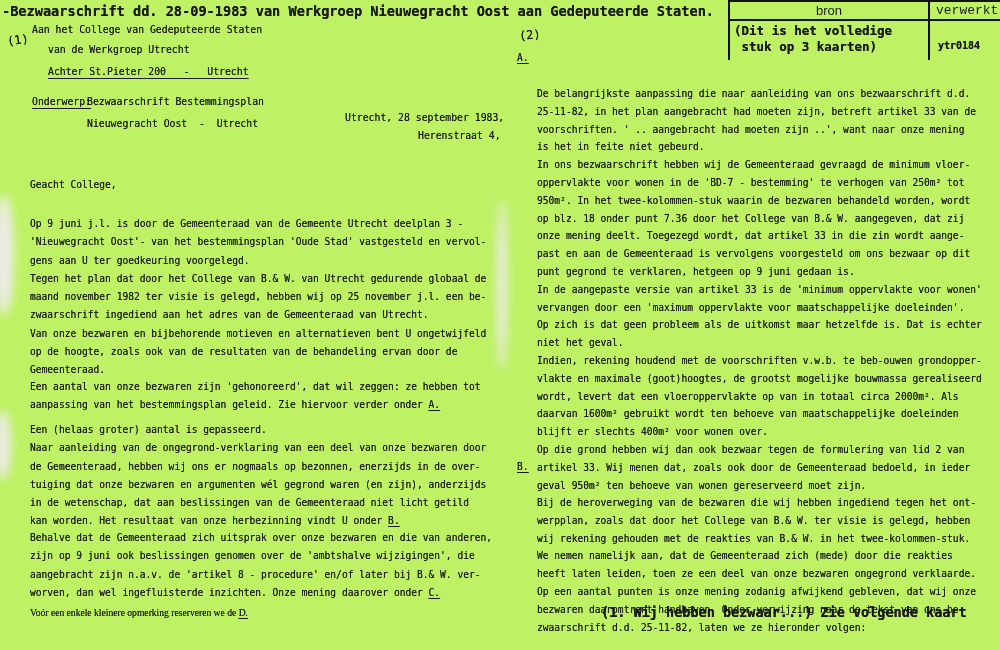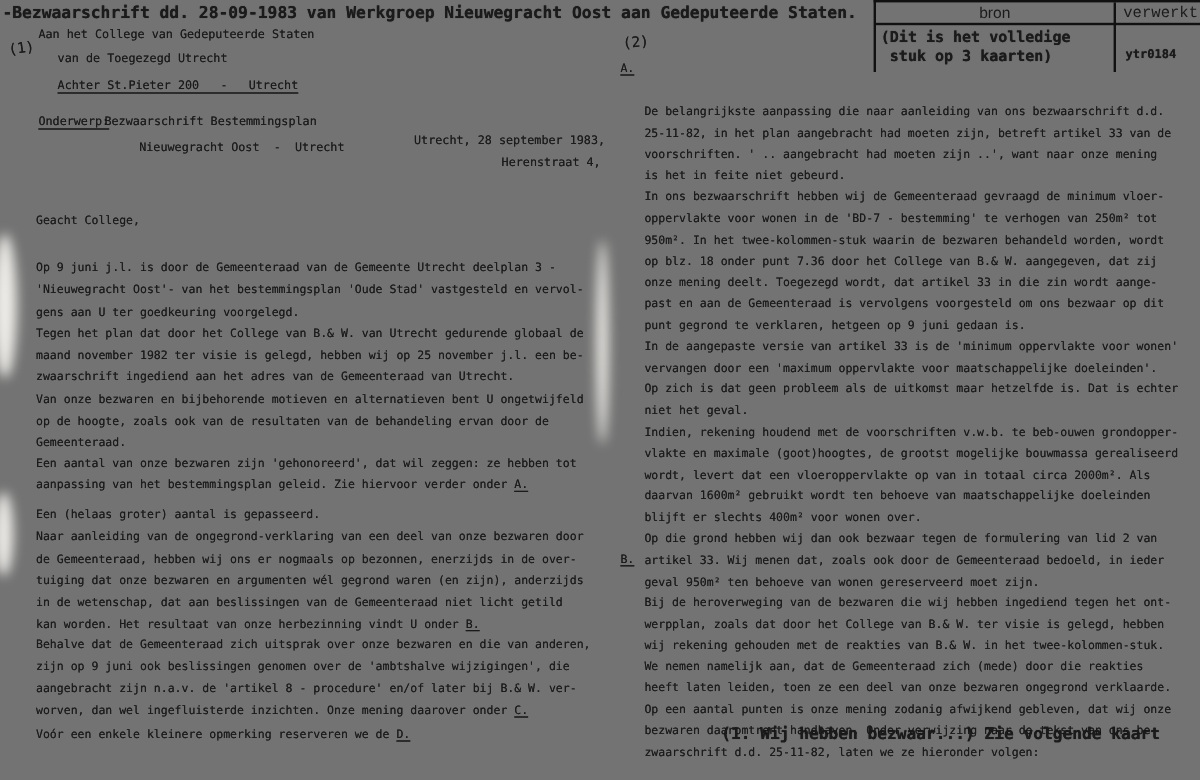--- a/index.html
+++ b/index.html
@@ -1,17 +1,17 @@
 <!DOCTYPE html>
 <html><head>
 <meta charset="utf-8">
 <style>
   html,body{margin:0;padding:0;background:#888;}
   .sheet{
-    position:relative;width:1000px;height:650px;background:#737373;
+    position:relative;width:1000px;height:650px;background:#bef264;
     font-family:"DejaVu Sans Mono",monospace;color:#1b1b1b;overflow:hidden;
   }
   .t{position:absolute;white-space:pre;}
   .body-text{font-size:9.6px;text-shadow:0 0 .5px rgba(20,20,20,.75);}
   .line{white-space:pre;}
   .p1lines .line{line-height:18.3px;}
   .p2lines .line{line-height:17.8px;}
   .u{text-decoration:underline;text-underline-offset:2px;}
   .doc-title{
     left:2px;top:3px;font-size:13.6px;font-weight:bold;letter-spacing:0;
@@ -53,37 +53,37 @@
     <div class="reg-hline"></div>
     <div class="reg-h1">bron</div>
     <div class="reg-h2">verwerkt</div>
     <div class="reg-note"><span>(Dit is het volledige</span><br><span> stuk op 3 kaarten)</span></div>
     <div class="reg-code">ytr0184</div>
   </div>
 
   <div class="t pgmark" style="left:7px;top:33px;transform:rotate(-8deg);">(1)</div>
 
   <div class="t addr" style="left:32px;top:24px;">Aan het College van Gedeputeerde Staten</div>
-  <div class="t addr" style="left:48px;top:44px;">van de Toegezegd Utrecht</div>
+  <div class="t addr" style="left:48px;top:44px;">van de Werkgroep Utrecht</div>
   <div class="t addr ul-line" style="left:48px;top:66px;padding-bottom:1px;">Achter St.Pieter 200   -   Utrecht</div>
 
   <div class="t addr ul-line" style="left:32px;top:96px;">Onderwerp:</div>
   <div class="t addr" style="left:87px;top:96px;">Bezwaarschrift Bestemmingsplan</div>
-  <div class="t addr" style="left:87px;top:118px;margin-left:29px;">Nieuwegracht Oost  -  Utrecht</div>
+  <div class="t addr" style="left:87px;top:118px;">Nieuwegracht Oost  -  Utrecht</div>
 
   <div class="t addr" style="left:345px;top:112px;">Utrecht, 28 september 1983,</div>
   <div class="t addr" style="left:398px;top:130px;padding-left:20px;">Herenstraat 4,</div>
 
   <div class="t body-text" style="left:30px;top:179px;">Geacht College,</div>
 
   <div class="t body-text p1lines" style="left:30px;top:215px;"><div class="line">Op 9 juni j.l. is door de Gemeenteraad van de Gemeente Utrecht deelplan 3 -</div><div class="line">'Nieuwegracht Oost'- van het bestemmingsplan 'Oude Stad' vastgesteld en vervol-</div><div class="line">gens aan U ter goedkeuring voorgelegd.</div><div class="line">Tegen het plan dat door het College van B.&amp; W. van Utrecht gedurende globaal de</div><div class="line">maand november 1982 ter visie is gelegd, hebben wij op 25 november j.l. een be-</div><div class="line">zwaarschrift ingediend aan het adres van de Gemeenteraad van Utrecht.</div><div class="line">Van onze bezwaren en bijbehorende motieven en alternatieven bent U ongetwijfeld</div><div class="line">op de hoogte, zoals ook van de resultaten van de behandeling ervan door de</div><div class="line">Gemeenteraad.</div></div>
   <div class="t body-text p1lines" style="left:30px;top:378px;"><div class="line">Een aantal van onze bezwaren zijn 'gehonoreerd', dat wil zeggen: ze hebben tot</div><div class="line">aanpassing van het bestemmingsplan geleid. Zie hiervoor verder onder <span class="u">A.</span></div></div>
   <div class="t body-text p1lines" style="left:30px;top:421px;"><div class="line">Een (helaas groter) aantal is gepasseerd.</div><div class="line">Naar aanleiding van de ongegrond-verklaring van een deel van onze bezwaren door</div><div class="line">de Gemeenteraad, hebben wij ons er nogmaals op bezonnen, enerzijds in de over-</div><div class="line">tuiging dat onze bezwaren en argumenten wél gegrond waren (en zijn), anderzijds</div><div class="line">in de wetenschap, dat aan beslissingen van de Gemeenteraad niet licht getild</div><div class="line">kan worden. Het resultaat van onze herbezinning vindt U onder <span class="u">B.</span></div></div>
   <div class="t body-text p1lines" style="left:30px;top:529px;"><div class="line">Behalve dat de Gemeenteraad zich uitsprak over onze bezwaren en die van anderen,</div><div class="line">zijn op 9 juni ook beslissingen genomen over de 'ambtshalve wijzigingen', die</div><div class="line">aangebracht zijn n.a.v. de 'artikel 8 - procedure' en/of later bij B.&amp; W. ver-</div><div class="line">worven, dan wel ingefluisterde inzichten. Onze mening daarover onder <span class="u">C.</span></div></div>
-  <div class="t body-text p1lines" style="left:30px;top:604px;"><div class="line">Voór een enkele kleinere opmerking reserveren we de <span class="u">D.</span></div></div>
+  <div class="t body-text p1lines" style="left:30px;top:604px;font-family:Liberation Serif, serif;"><div class="line">Voór een enkele kleinere opmerking reserveren we de <span class="u">D.</span></div></div>
 
   <div class="t pgmark" style="left:519px;top:28px;transform:rotate(-5deg);">(2)</div>
 
   <div class="t body-text" style="left:517px;top:52px;width:470px;">
     <span class="u sec-label">A.</span>
     <div class="p2lines" style="margin-left:20px;"><div class="line">De belangrijkste aanpassing die naar aanleiding van ons bezwaarschrift d.d.</div><div class="line">25-11-82, in het plan aangebracht had moeten zijn, betreft artikel 33 van de</div><div class="line">voorschriften. ' .. aangebracht had moeten zijn ..', want naar onze mening</div><div class="line">is het in feite niet gebeurd.</div><div class="line">In ons bezwaarschrift hebben wij de Gemeenteraad gevraagd de minimum vloer-</div><div class="line">oppervlakte voor wonen in de 'BD-7 - bestemming' te verhogen van 250m² tot</div><div class="line">950m². In het twee-kolommen-stuk waarin de bezwaren behandeld worden, wordt</div><div class="line">op blz. 18 onder punt 7.36 door het College van B.&amp; W. aangegeven, dat zij</div><div class="line">onze mening deelt. Toegezegd wordt, dat artikel 33 in die zin wordt aange-</div><div class="line">past en aan de Gemeenteraad is vervolgens voorgesteld om ons bezwaar op dit</div><div class="line">punt gegrond te verklaren, hetgeen op 9 juni gedaan is.</div><div class="line">In de aangepaste versie van artikel 33 is de 'minimum oppervlakte voor wonen'</div><div class="line">vervangen door een 'maximum oppervlakte voor maatschappelijke doeleinden'.</div><div class="line">Op zich is dat geen probleem als de uitkomst maar hetzelfde is. Dat is echter</div><div class="line">niet het geval.</div><div class="line">Indien, rekening houdend met de voorschriften v.w.b. te beb-ouwen grondopper-</div><div class="line">vlakte en maximale (goot)hoogtes, de grootst mogelijke bouwmassa gerealiseerd</div><div class="line">wordt, levert dat een vloeroppervlakte op van in totaal circa 2000m². Als</div><div class="line">daarvan 1600m² gebruikt wordt ten behoeve van maatschappelijke doeleinden</div><div class="line">blijft er slechts 400m² voor wonen over.</div><div class="line">Op die grond hebben wij dan ook bezwaar tegen de formulering van lid 2 van</div><div class="line">artikel 33. Wij menen dat, zoals ook door de Gemeenteraad bedoeld, in ieder</div><div class="line">geval 950m² ten behoeve van wonen gereserveerd moet zijn.</div></div>
   </div>
 
   <div class="t body-text" style="left:517px;top:461px;width:470px;">
     <span class="u sec-label">B.</span>

